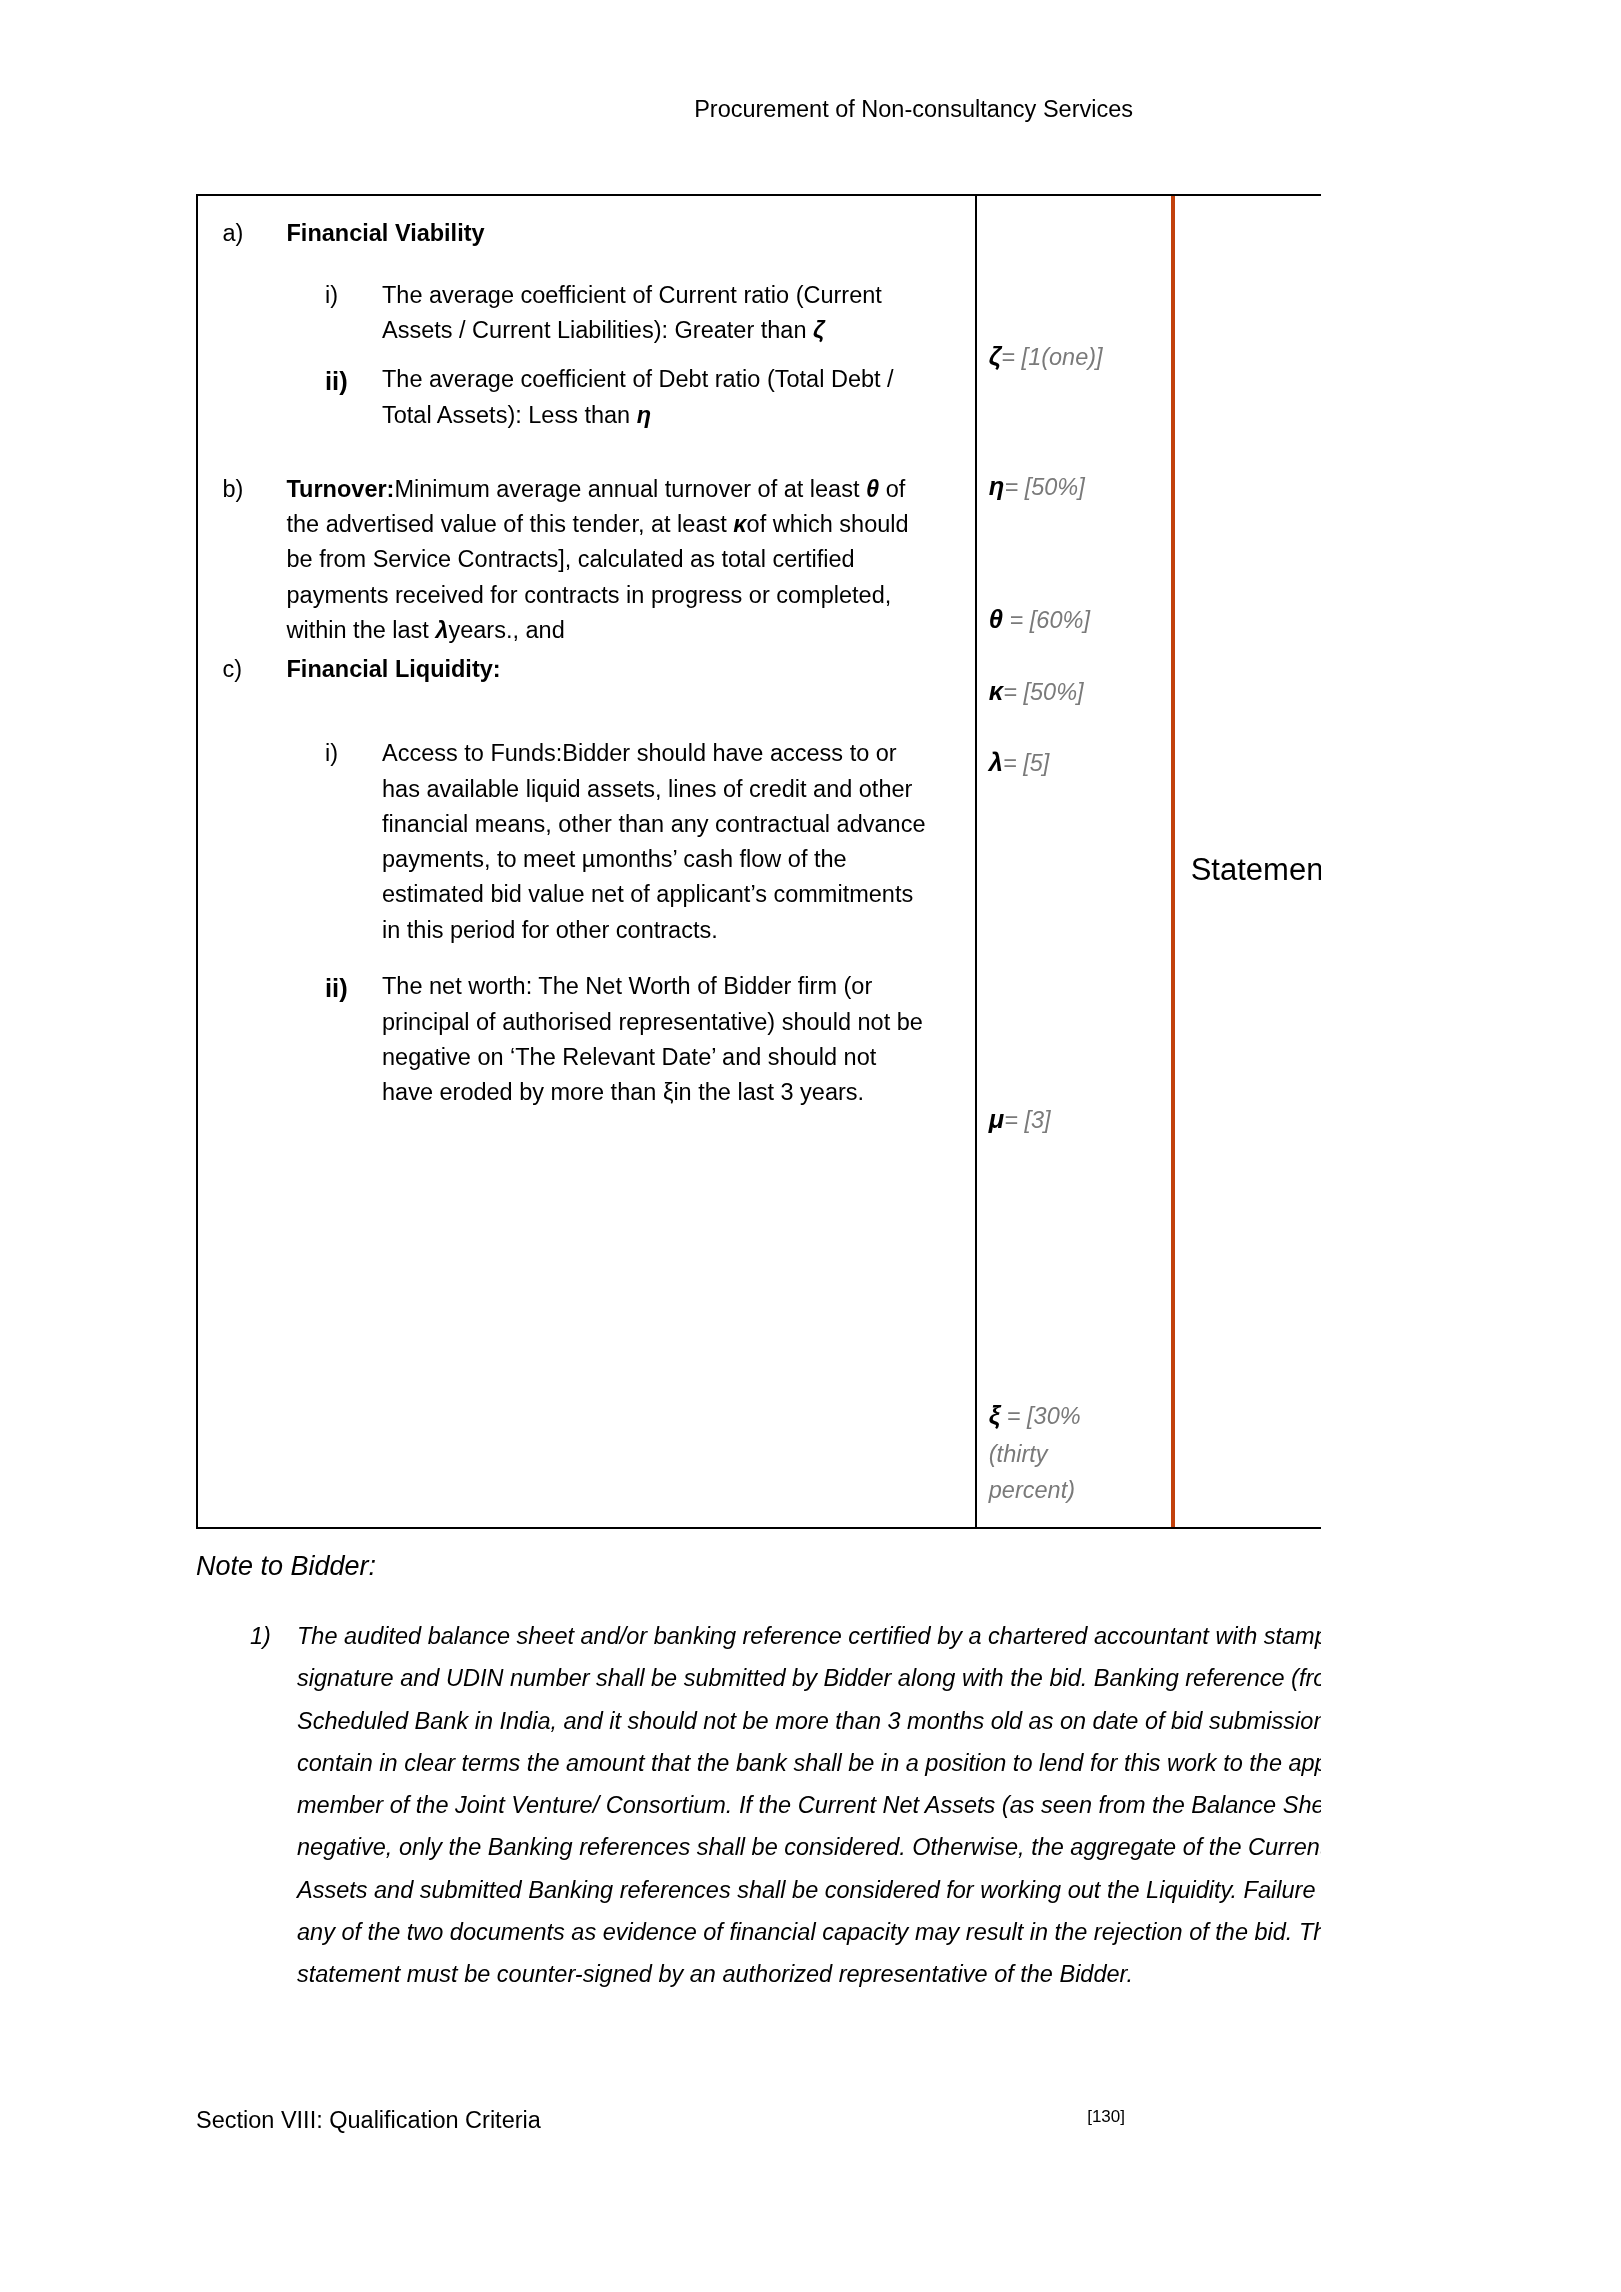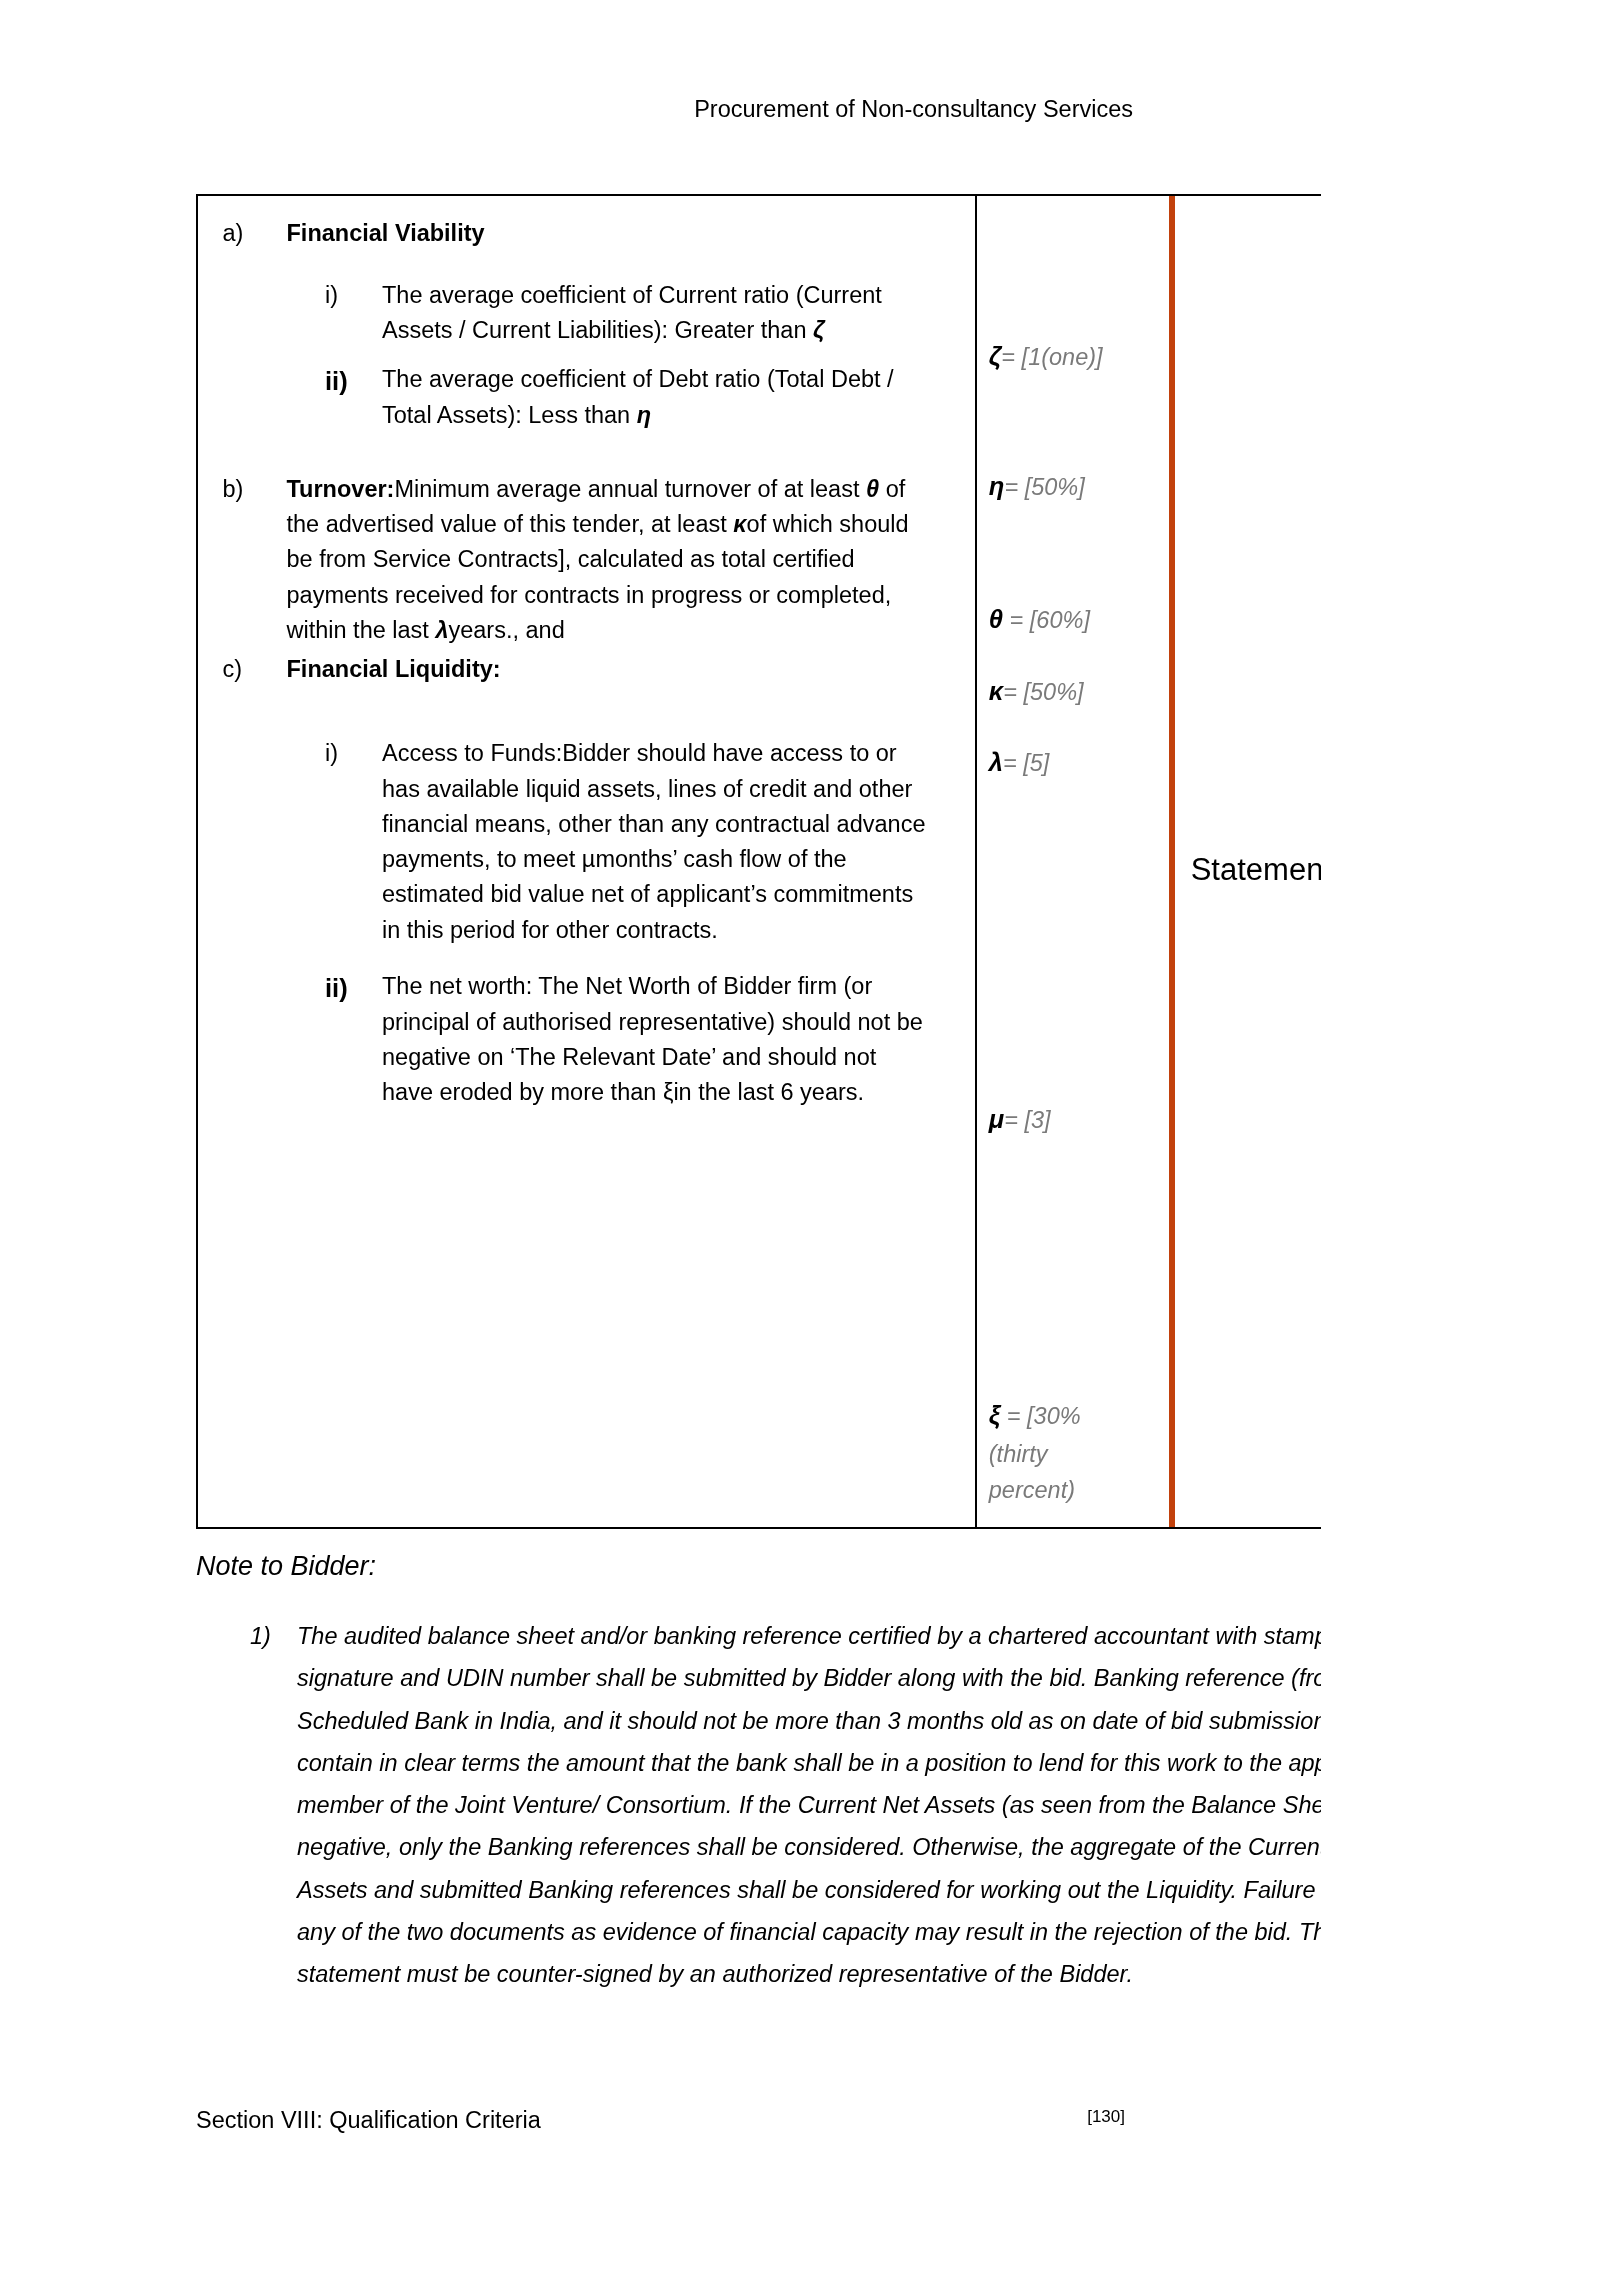--- a/index.html
+++ b/index.html
@@ -32,21 +32,21 @@
   }
   .col1 {
     width: 779px;
     flex: none;
     border-right: 2px solid #000000;
     padding: 19.6px 44px 0 0;
   }
   .col2 {
     width: 198px;
     flex: none;
-    border-right: 6px solid #c2410c;
+    border-right: 4px solid #c2410c;
     position: relative;
   }
   .col3 { flex: 1; position: relative; }
 
   .item { display: flex; }
   .item-label { width: 64px; margin-left: 24.5px; flex: none; }
   .item-body { flex: 1; }
   .sub { display: flex; margin-left: 127px; }
   .sub-label { width: 57px; flex: none; }
   .sub-label.big { font-weight: 700; font-size: 25.5px; }
@@ -160,21 +160,21 @@
         <div class="item-body bold">Financial Liquidity:</div>
       </div>
 
       <div class="sub sub-c-i">
         <span class="sub-label">i)</span>
         <div class="sub-body">Access to Funds:Bidder should have access to or has available liquid assets, lines of credit and other financial means, other than any contractual advance payments, to meet µmonths’ cash flow of the estimated bid value net of applicant’s commitments in this period for other contracts.</div>
       </div>
 
       <div class="sub sub-c-ii">
         <span class="sub-label big">ii)</span>
-        <div class="sub-body">The net worth: The Net Worth of Bidder firm (or principal of authorised representative) should not be negative on ‘The Relevant Date’ and should not have eroded by more than ξin the last 6 years.</div>
+        <div class="sub-body">The net worth: The Net Worth of Bidder firm (or principal of authorised representative) should not be negative on ‘The Relevant Date’ and should not have eroded by more than ξin the last 3 years.</div>
       </div>
 
     </div>
 
     <div class="col2">
       <div class="val val-zeta">
         <span class="val-sym">ζ</span><span class="val-rest">= [1(one)]</span>
       </div>
       <div class="val val-eta">
         <span class="val-sym">η</span><span class="val-rest">= [50%]</span>

